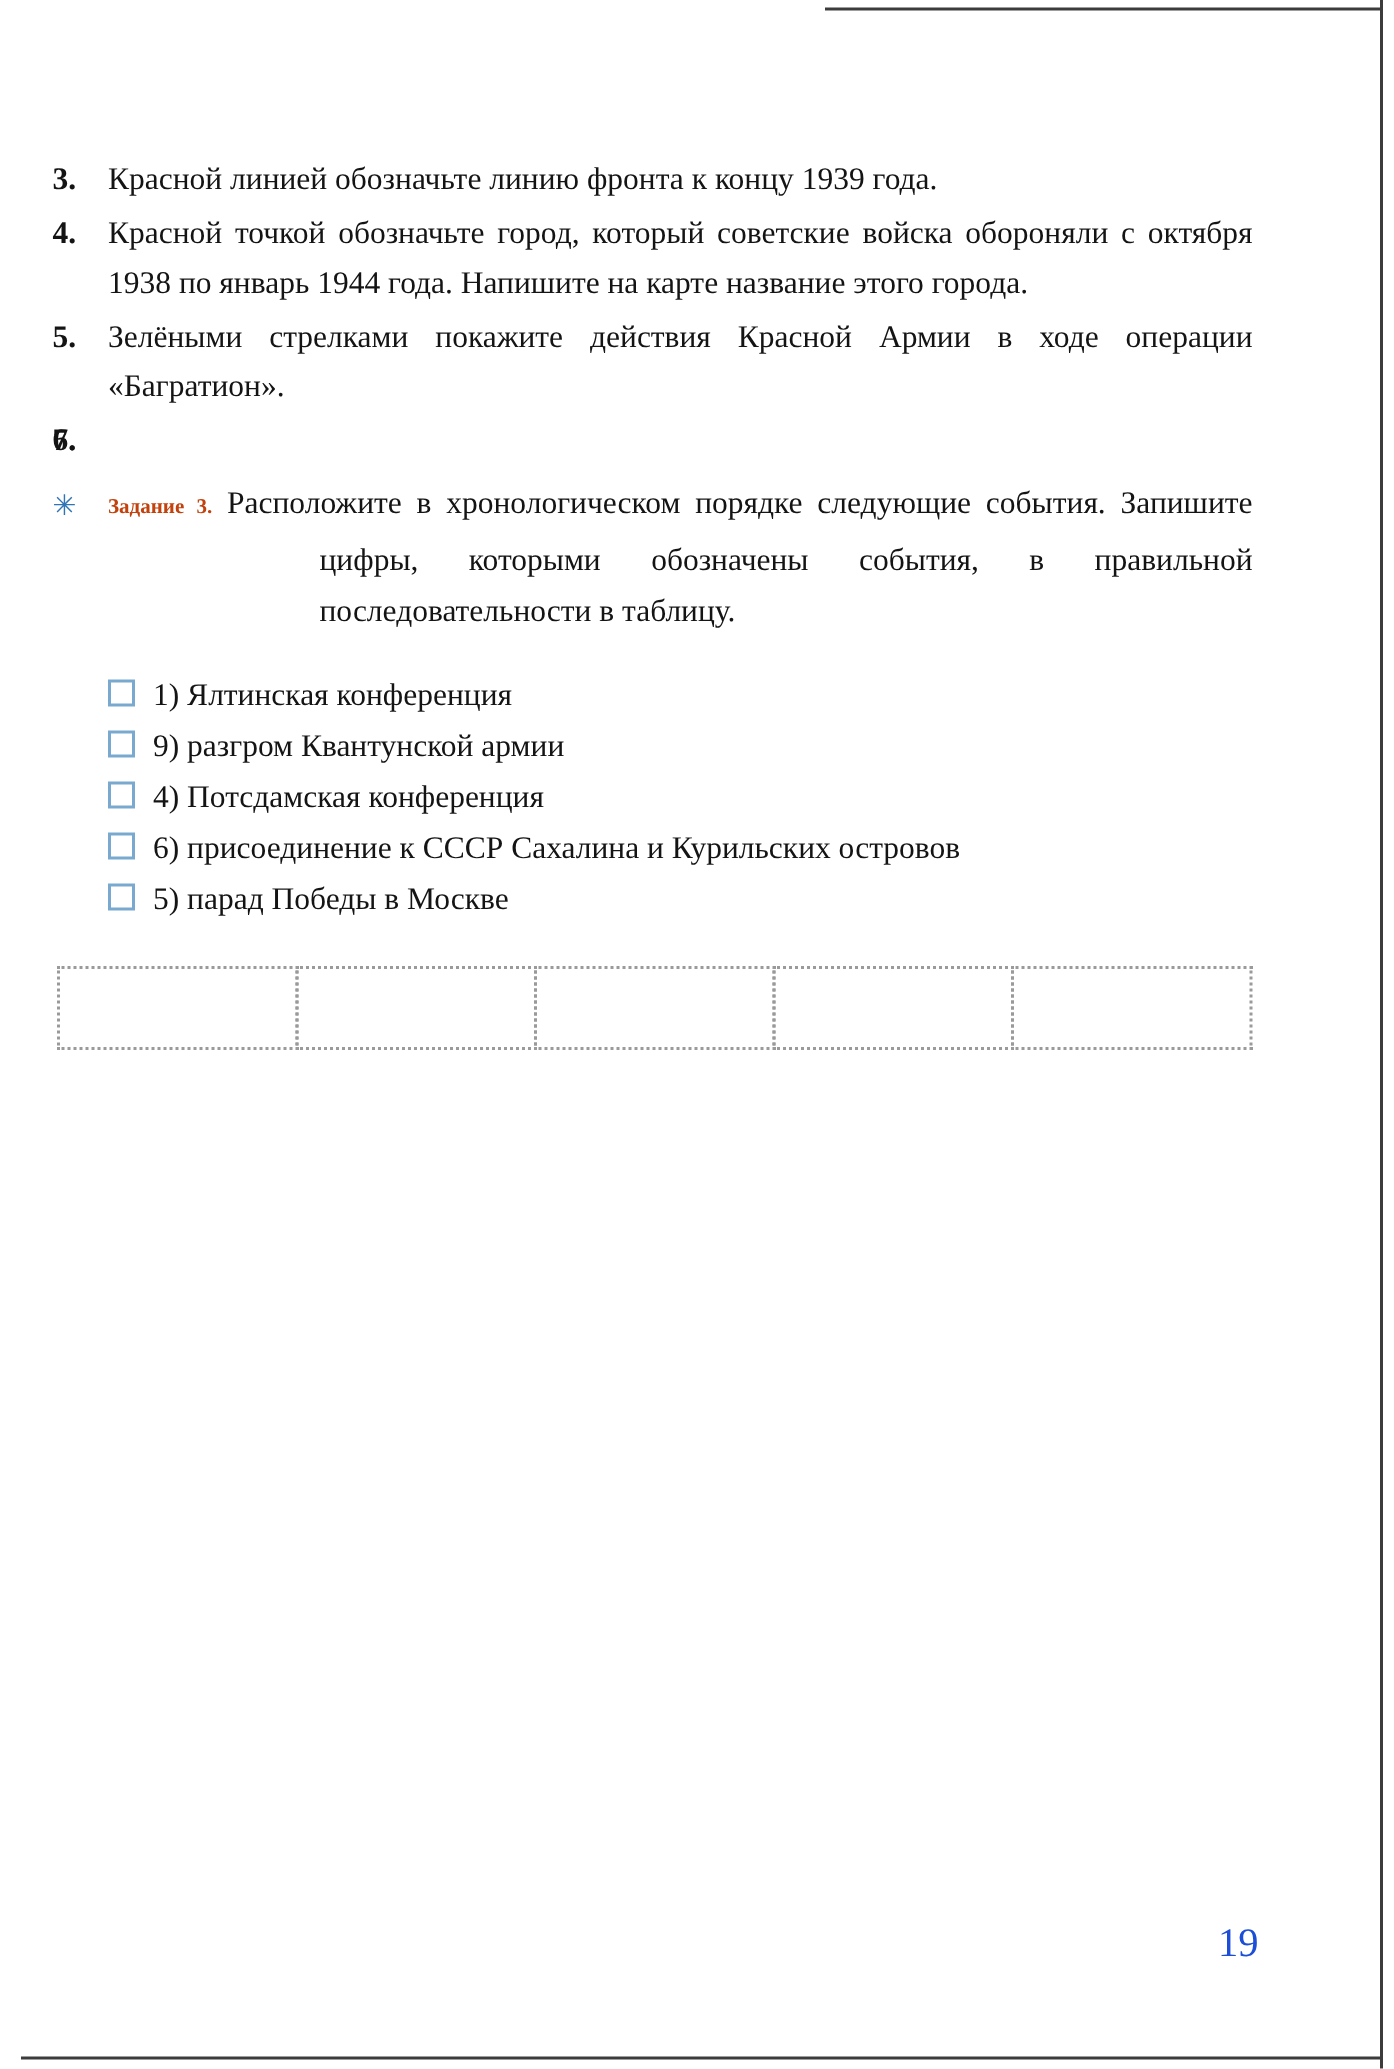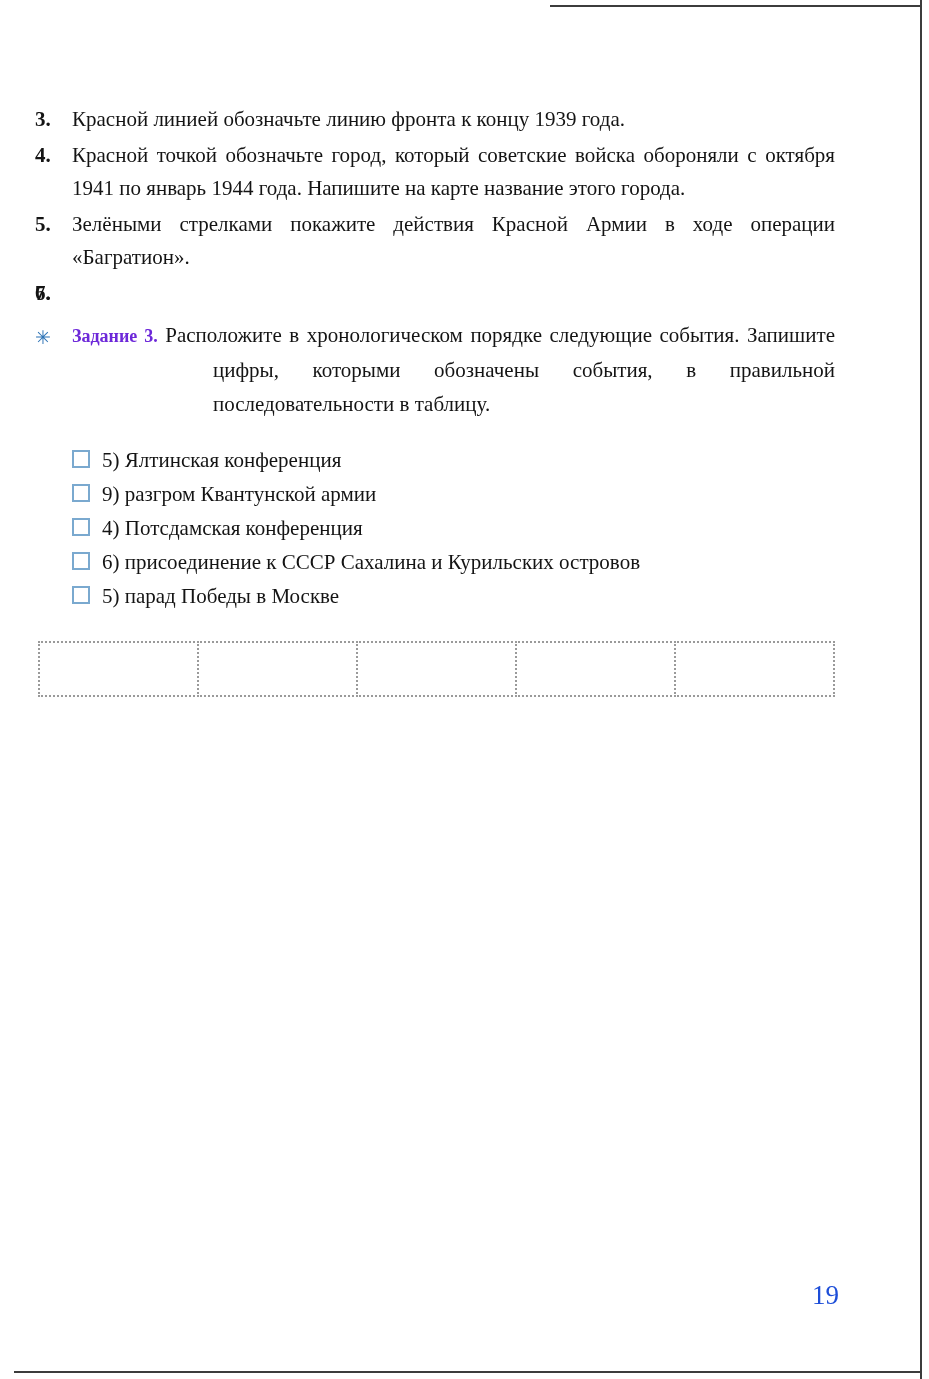--- a/index.html
+++ b/index.html
@@ -53,23 +53,23 @@
   }
   .assignment-marker {
     position: absolute;
     left: 0;
     top: 3px;
     text-indent: 0;
     color: #2e74b6;
     font-size: 19px;
   }
   .assignment-label {
-    color: #6d28d9;
+    color: #c2410c;
     font-weight: 700;
-    font-size: 18px;
+    font-size: 14px;
     margin-top: 40px;
   }
 
   
   .checklist {
     margin-top: 22px;
     margin-left: 37px;
     font-size: 21px;
     line-height: 34px;
   }
@@ -116,21 +116,21 @@
 
 <div class="content">
 
   <div class="task-list">
     <div class="task-item">
       <span class="task-num">3.</span>
       <span class="task-text">Красной линией обозначьте линию фронта к концу 1939 года.</span>
     </div>
     <div class="task-item">
       <span class="task-num">4.</span>
-      <span class="task-text">Красной точкой обозначьте город, который советские войска обороняли с октября 1941 по январь 1944 года. Напишите на карте название этого города.</span>
+      <span class="task-text">Красной точкой обозначьте город, который советские войска обороняли с октября 1938 по январь 1944 года. Напишите на карте название этого города.</span>
     </div>
     <div class="task-item">
       <span class="task-num">5.</span>
       <span class="task-text">Зелёными стрелками покажите действия Красной Армии в ходе операции «Багратион».</span>
     </div>
     <div class="task-item">
       <span class="task-num">6.</span>
     </div>
     <div class="task-item">
       <span class="task-num">7.</span>
@@ -138,21 +138,21 @@
   </div>
 
   <div class="assignment">
     <span class="assignment-marker">✳</span>
     <span class="assignment-label">Задание 3.</span>
     <span class="assignment-text">Расположите в хронологическом порядке следующие события. Запишите цифры, которыми обозначены события, в правильной последовательности в таблицу.</span>
   </div>
 
   <div class="checklist">
     <div class="check-item">
-      <span class="checkbox"></span><span>5) Ялтинская конференция</span>
+      <span class="checkbox"></span><span>1) Ялтинская конференция</span>
     </div>
     <div class="check-item">
       <span class="checkbox"></span><span>9) разгром Квантунской армии</span>
     </div>
     <div class="check-item">
       <span class="checkbox"></span><span>4) Потсдамская конференция</span>
     </div>
     <div class="check-item">
       <span class="checkbox"></span><span>6) присоединение к СССР Сахалина и Курильских островов</span>
     </div>

